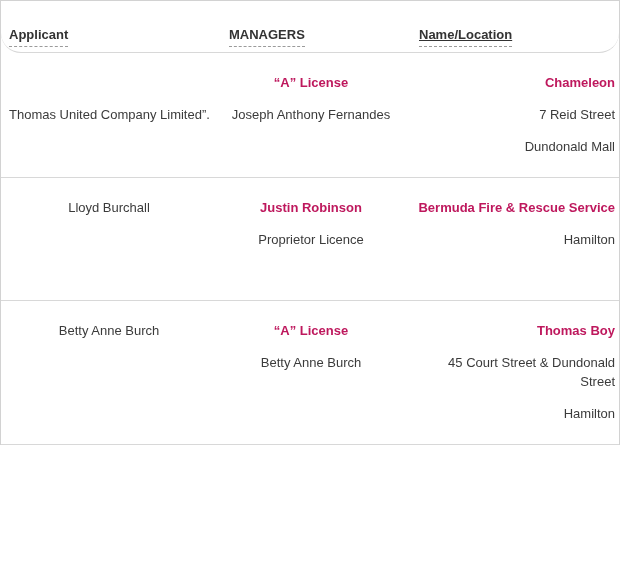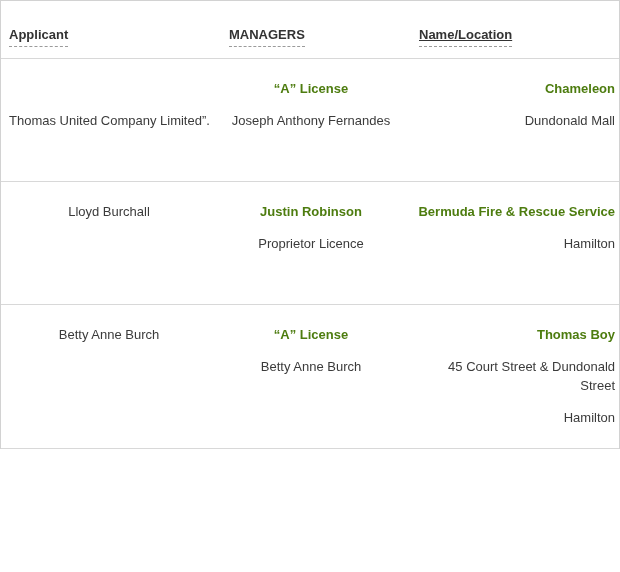--- a/index.html
+++ b/index.html
@@ -16,24 +16,25 @@
   .table-wrap {
     width: 620px;
     box-sizing: border-box;
     border: 1px solid #d2d2d2;
     border-bottom: none;
     background: #ffffff;
   }
   
   .header-row {
     position: relative;
-    height: 58px;
+    height: 52px;
     box-sizing: border-box;
     border-bottom: 1px solid #d8d8d8;
     background: #ffffff;
+    border-radius: 20px;
   }
   .col-head {
     position: absolute;
     top: 24px;
     font-weight: 700;
     color: #333333;
     line-height: 19px;
     padding-bottom: 2px;
     border-bottom: 1px dashed #9b9b9b;
     cursor: pointer;
@@ -65,21 +66,21 @@
     text-align: center;
     padding-left: 8px;
     padding-right: 2px;
   }
   .cell-applicant p { white-space: nowrap; }
   .cell-managers { text-align: center; }
   .cell-location { text-align: right; }
   .cell-managers p:first-child,
   .cell-location p:first-child {
     font-weight: 700;
-    color: #4d7c0f;
+    color: #be185d;
   }
 </style>
 </head>
 <body>
 
 <div class="table-wrap">
   <div class="header-row">
     <span class="col-head h-applicant">Applicant</span>
     <span class="col-head h-managers">MANAGERS</span>
     <span class="col-head h-location">Name/Location</span>
@@ -89,20 +90,21 @@
     <div class="cell cell-applicant">
           <p></p>
           <p>Thomas United Company Limited”.</p>
         </div>
     <div class="cell cell-managers">
           <p>“A” License</p>
           <p>Joseph Anthony Fernandes</p>
         </div>
     <div class="cell cell-location">
           <p>Chameleon</p>
+          <p>7 Reid Street</p>
           <p>Dundonald Mall</p>
         </div>
   </div>
       <div class="row">
     <div class="cell cell-applicant">
           <p>Lloyd Burchall</p>
         </div>
     <div class="cell cell-managers">
           <p>Justin Robinson</p>
           <p>Proprietor Licence</p>

